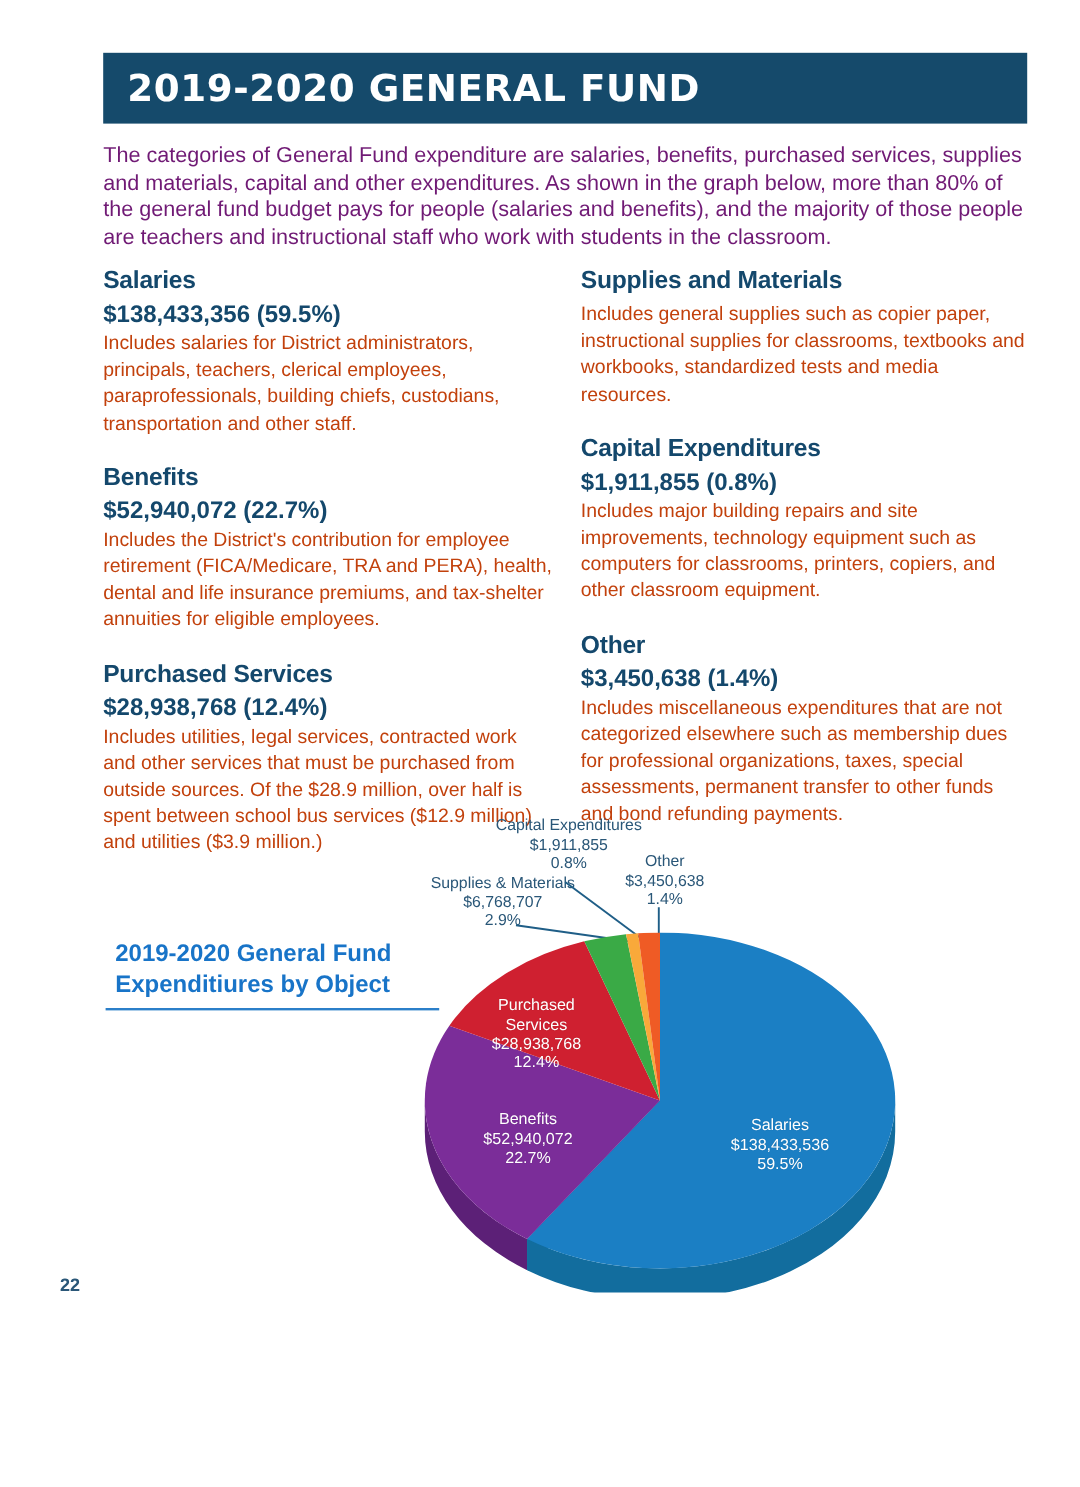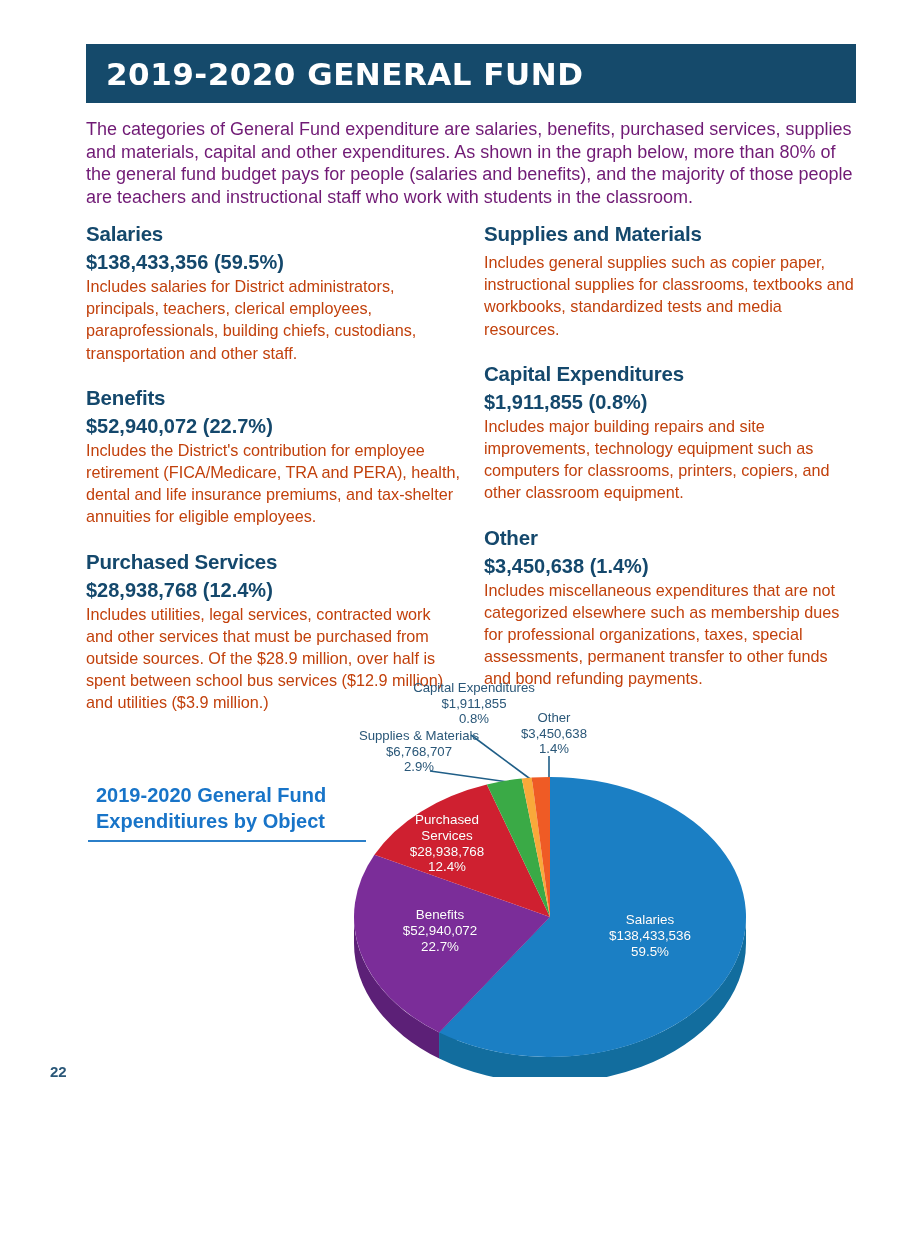--- a/index.html
+++ b/index.html
@@ -116,20 +116,21 @@
 
   
   .slice-label{
     position:absolute;
     color:#ffffff;
     font-size:13.4px;
     line-height:15.8px;
     text-align:center;
     white-space:nowrap;
     text-shadow:0 0 1px rgba(0,0,0,0.18);
+    margin-top:18px;
   }
 
   
   .page-number{
     position:absolute;
     left:50px;top:1063px;
     color:#2a5778;
     font-size:15px;
     font-weight:bold;
   }

